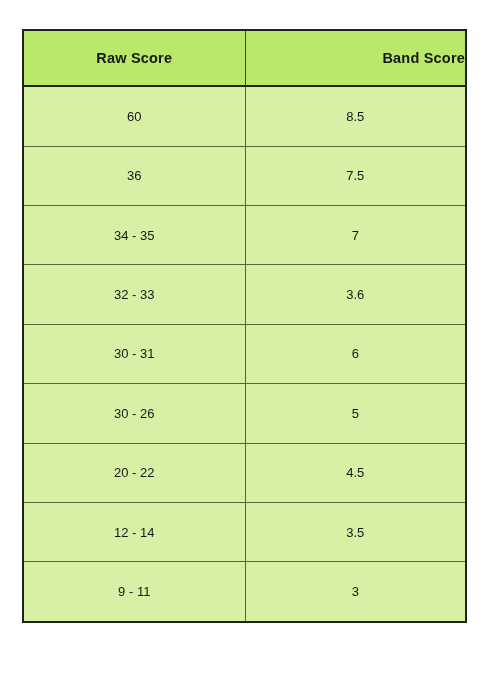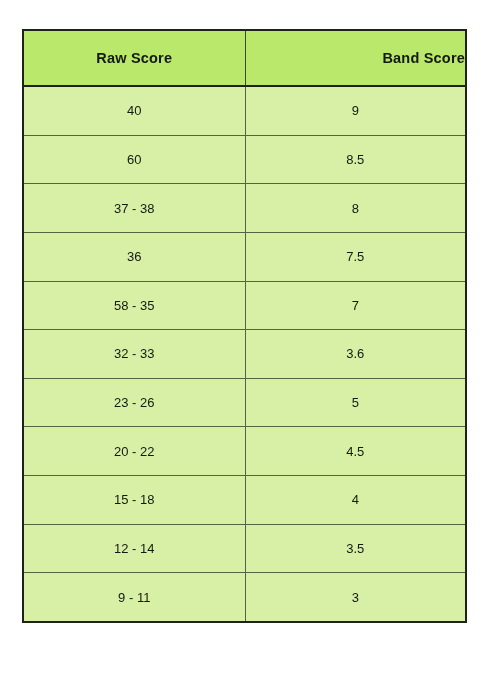--- a/index.html
+++ b/index.html
@@ -107,54 +107,46 @@
             <span class="cell-text">Raw Score</span>
           </th>
           <th>
             <span class="cell-text">Band Score</span>
           </th>
         </tr>
       </thead>
 
       <tbody id="table-body">
           <tr class="data-row">
-            <td><span class="cell-text">40</span></td>
-            <td><span class="cell-text">9</span></td>
-          </tr>
-          <tr class="data-row">
             <td><span class="cell-text">60</span></td>
             <td><span class="cell-text">8.5</span></td>
-          </tr>
-          <tr class="data-row">
-            <td><span class="cell-text">37 - 38</span></td>
-            <td><span class="cell-text">8</span></td>
           </tr>
           <tr class="data-row">
             <td><span class="cell-text">36</span></td>
             <td><span class="cell-text">7.5</span></td>
           </tr>
           <tr class="data-row">
-            <td><span class="cell-text">58 - 35</span></td>
+            <td><span class="cell-text">34 - 35</span></td>
             <td><span class="cell-text">7</span></td>
           </tr>
           <tr class="data-row">
             <td><span class="cell-text">32 - 33</span></td>
             <td><span class="cell-text">3.6</span></td>
           </tr>
           <tr class="data-row">
-            <td><span class="cell-text">23 - 26</span></td>
+            <td><span class="cell-text">30 - 31</span></td>
+            <td><span class="cell-text">6</span></td>
+          </tr>
+          <tr class="data-row">
+            <td><span class="cell-text">30 - 26</span></td>
             <td><span class="cell-text">5</span></td>
           </tr>
           <tr class="data-row">
             <td><span class="cell-text">20 - 22</span></td>
             <td><span class="cell-text">4.5</span></td>
-          </tr>
-          <tr class="data-row">
-            <td><span class="cell-text">15 - 18</span></td>
-            <td><span class="cell-text">4</span></td>
           </tr>
           <tr class="data-row">
             <td><span class="cell-text">12 - 14</span></td>
             <td><span class="cell-text">3.5</span></td>
           </tr>
           <tr class="data-row">
             <td><span class="cell-text">9 - 11</span></td>
             <td><span class="cell-text">3</span></td>
           </tr>
         </tbody>

